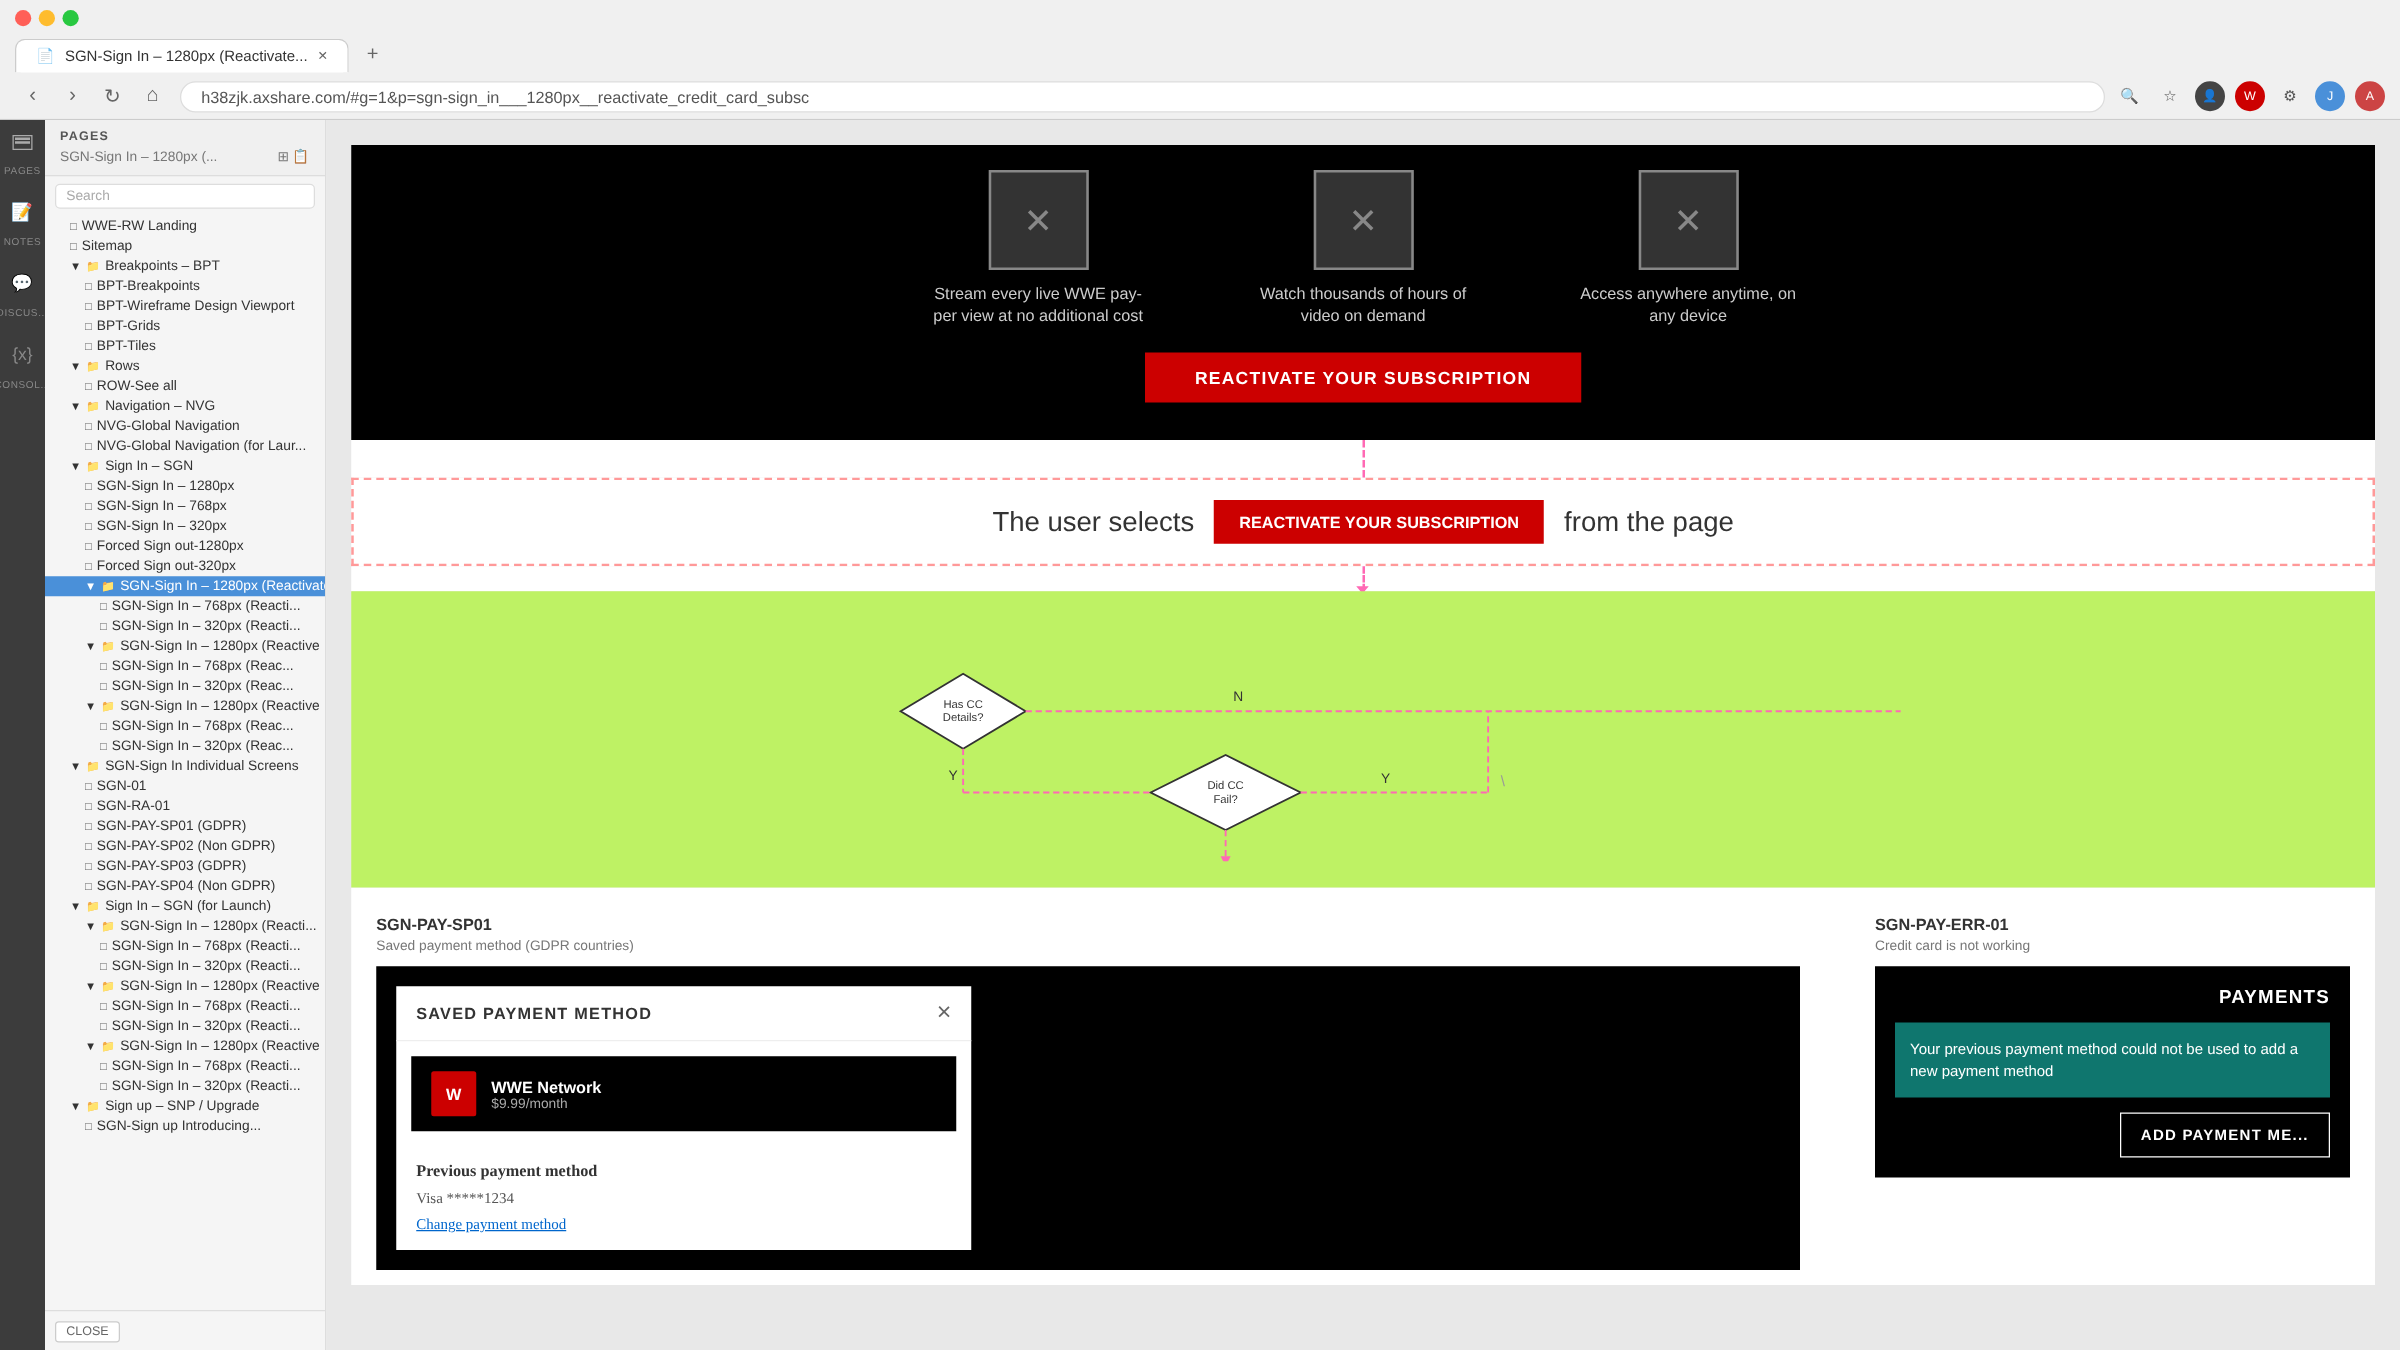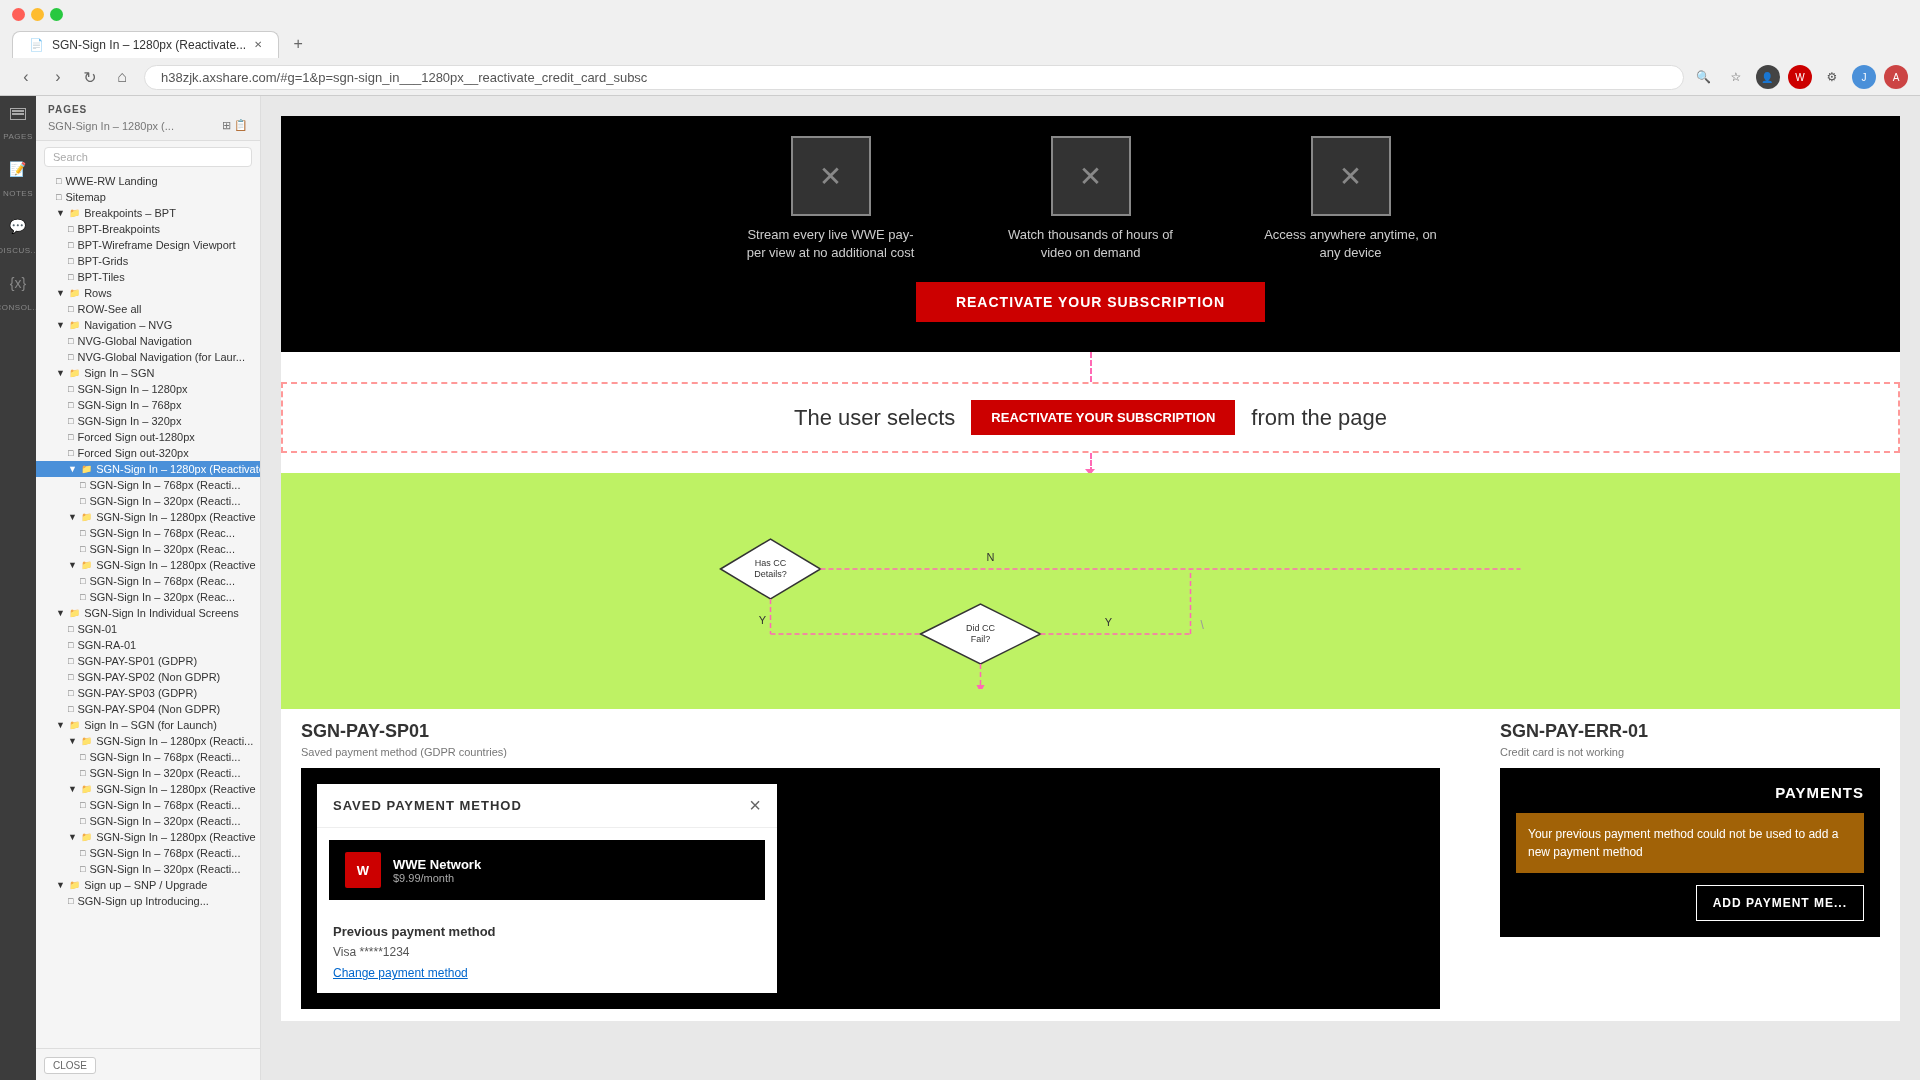--- a/index.html
+++ b/index.html
@@ -49,21 +49,21 @@
     .wwe-feature { display: flex; flex-direction: column; align-items: center; text-align: center; color: white; max-width: 180px; gap: 10px; }
     .feature-icon-box { width: 80px; height: 80px; border: 2px solid #888; display: flex; align-items: center; justify-content: center; background: #333; }
     .feature-x { font-size: 28px; color: #888; }
     .feature-text { font-size: 13px; line-height: 1.4; color: #ccc; }
     .reactivate-btn { background: #cc0000; color: white; border: none; padding: 12px 40px; font-size: 14px; font-weight: bold; letter-spacing: 1px; cursor: pointer; text-transform: uppercase; }
     .flow-text { font-size: 22px; color: #333; }
     .flow-btn { background: #cc0000; color: white; border: none; padding: 10px 20px; font-size: 13px; font-weight: bold; cursor: pointer; text-transform: uppercase; white-space: nowrap; }
 
     
     .bottom-panels { display: flex; gap: 20px; }
-    .panel-label { font-size: 18px; font-weight: bold; color: #333; margin-bottom: 4px; }
+    .panel-label { font-size: 13px; font-weight: bold; color: #333; margin-bottom: 4px; margin-top: 10px; }
     .panel-sublabel { font-size: 11px; color: #777; margin-bottom: 10px; }
 
     .left-sidebar-panel { width: 36px; background: #3c3c3c; display: flex; flex-direction: column; align-items: center; padding-top: 8px; gap: 8px; }
     .ls-icon { color: #888; font-size: 14px; cursor: pointer; padding: 4px; }
     .ls-icon.active-icon { color: white; }
     .ls-label { color: #888; font-size: 8px; text-transform: uppercase; letter-spacing: 0.5px; }
   </style>
 </head>
 <body>
 
@@ -427,35 +427,35 @@
             </div>
             <div style="background:black;margin:12px;padding:12px 16px;display:flex;align-items:center;gap:12px;">
               <div style="width:36px;height:36px;background:#cc0000;display:flex;align-items:center;justify-content:center;border-radius:2px;">
                 <span style="color:white;font-weight:bold;font-size:13px;">W</span>
               </div>
               <div>
                 <div style="color:white;font-size:13px;font-weight:bold;">WWE Network</div>
                 <div style="color:#aaa;font-size:11px;">$9.99/month</div>
               </div>
             </div>
-            <div style="padding:12px 16px;">
+            <div style="padding:12px 16px;font-family:Liberation Serif, serif;">
               <div style="font-size:13px;font-weight:bold;color:#333;margin-bottom:6px;">Previous payment method</div>
               <div style="font-size:12px;color:#555;margin-bottom:4px;">Visa *****1234</div>
               <a style="font-size:12px;color:#0066cc;text-decoration:underline;cursor:pointer;">Change payment method</a>
             </div>
           </div>
         </div>
       </div>
 
       <div style="width:420px;padding:12px 20px;">
         <div class="panel-label">SGN-PAY-ERR-01</div>
         <div class="panel-sublabel">Credit card is not working</div>
         <div style="background:black;padding:16px;">
           <div style="font-size:15px;font-weight:bold;color:white;text-align:right;text-transform:uppercase;letter-spacing:1px;margin-bottom:12px;">PAYMENTS</div>
-          <div style="background:#a16207;color:white;padding:12px;font-size:12px;line-height:1.5;margin-bottom:12px;">
+          <div style="background:#0f766e;color:white;padding:12px;font-size:12px;line-height:1.5;margin-bottom:12px;">
             <span>Your previous payment method could not be used to add a new payment method</span>
           </div>
           <div style="display:flex;justify-content:flex-end;">
             <button style="background:none;border:1px solid white;color:white;padding:10px 16px;font-size:12px;font-weight:bold;cursor:pointer;text-transform:uppercase;letter-spacing:1px;">ADD PAYMENT ME...</button>
           </div>
         </div>
       </div>
     </div>
   </div>
 </div>

